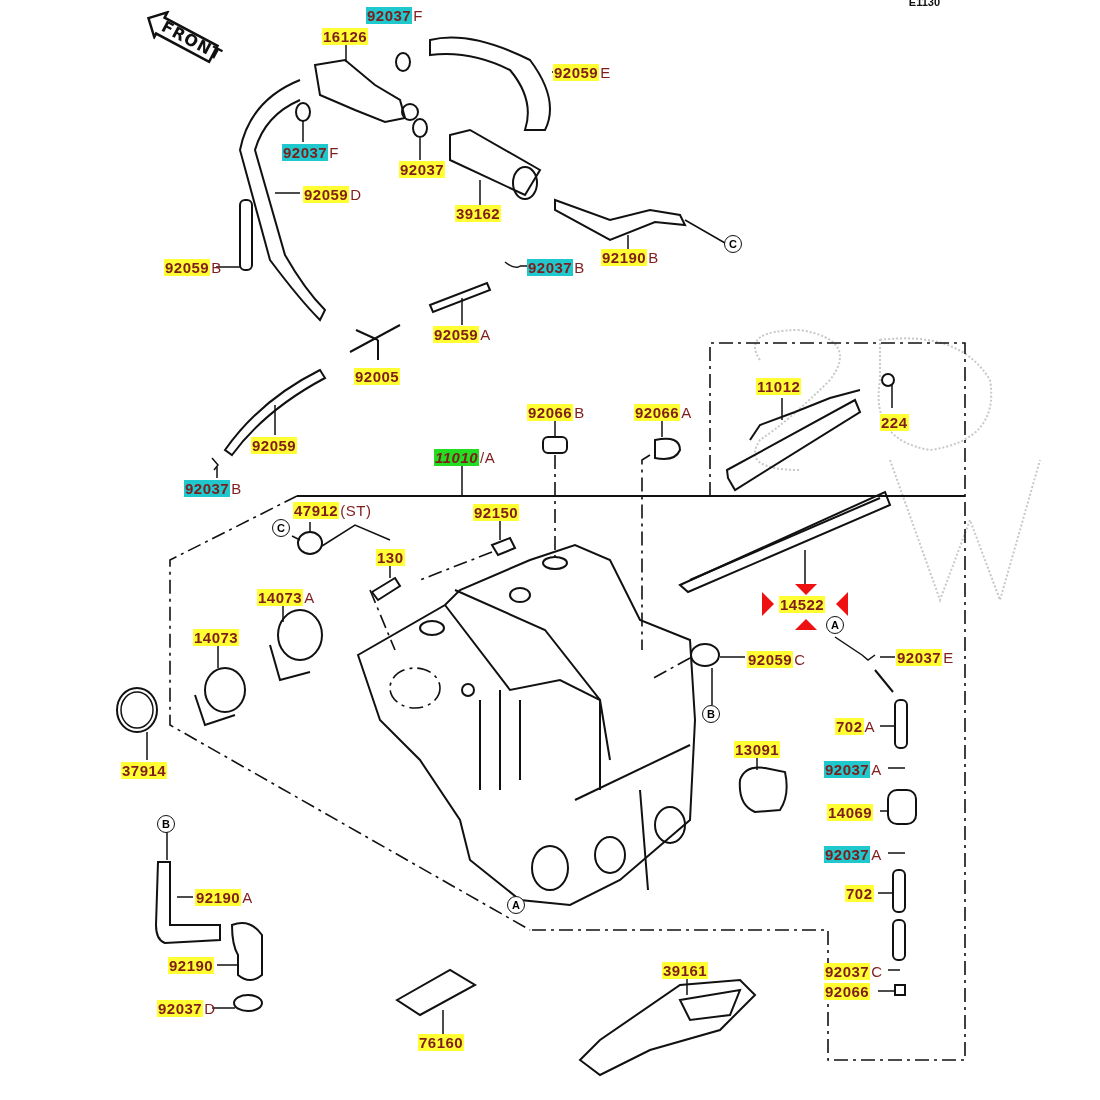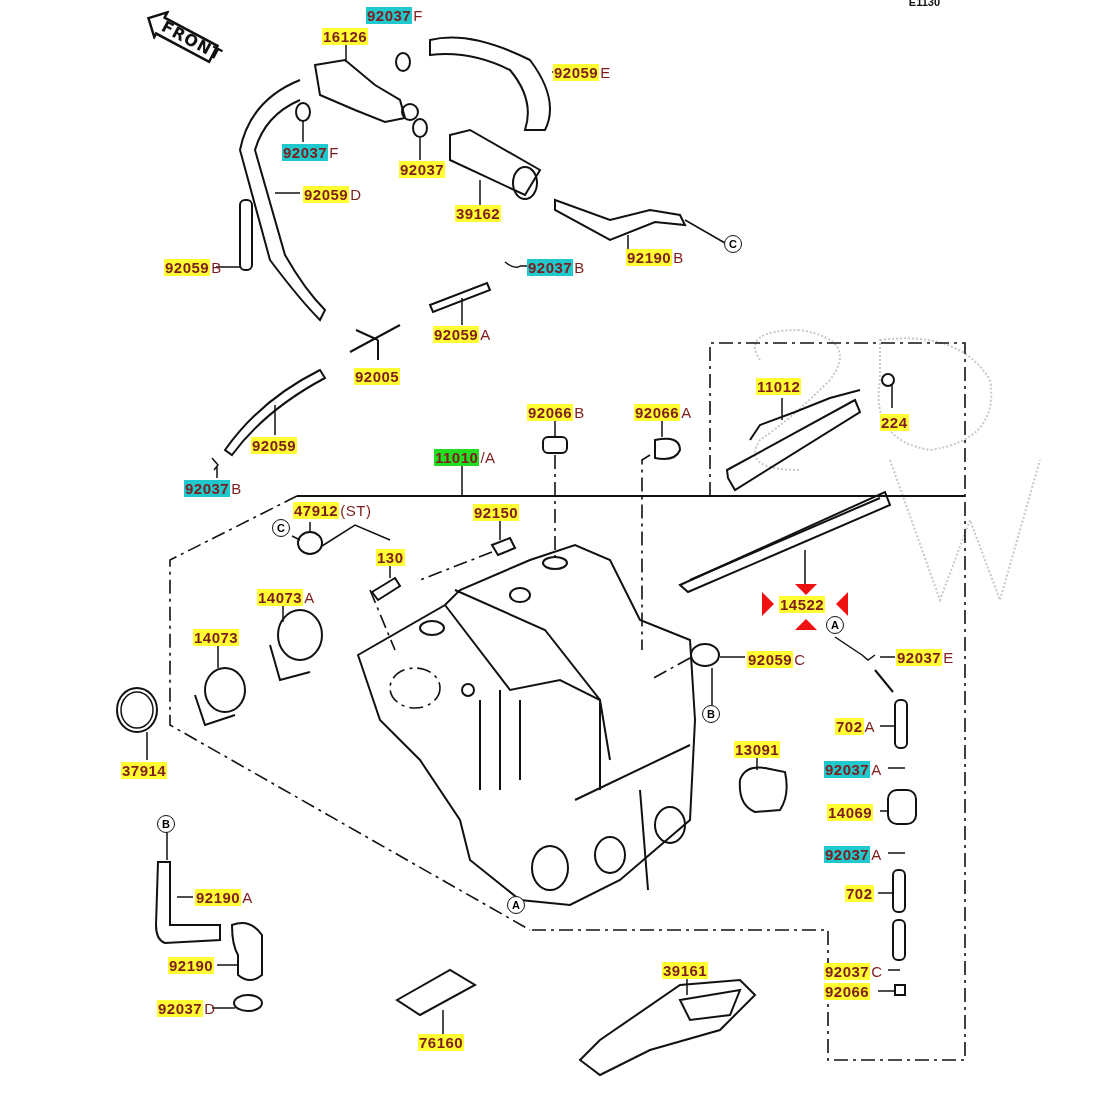--- a/index.html
+++ b/index.html
@@ -4,21 +4,21 @@
 <style>
   html, body { margin: 0; padding: 0; background: #ffffff; }
   body { width: 1100px; height: 1100px; position: relative; overflow: hidden;
          font-family: "Liberation Sans", "DejaVu Sans", sans-serif; }
   #diagram { position: absolute; left: 0; top: 0; width: 1100px; height: 1100px; }
   .lbl { position: absolute; font-size: 15px; font-weight: bold; color: #7f1d1d; line-height: 17px;
          white-space: nowrap; letter-spacing: 0.5px; }
   .lbl .num { padding: 0 1px; }
   .hl-yellow .num { background: #ffff33; }
   .hl-cyan .num { background: #1fc8cc; }
-  .hl-green .num { background: #22dd22; }
+  .hl-green .num { background: #22dd22; font-style: italic; }
   .lbl .suf { font-weight: normal; padding-left: 1px; }
   .corner { position: absolute; right: 160px; top: -4px; font-size: 11px; font-weight: bold; color: #111; }
   .circ { position: absolute; width: 16px; height: 16px; border: 1.6px solid #111; border-radius: 50%;
           font-size: 11px; font-weight: bold; text-align: center; line-height: 16px; background: #fff; }
   .front { position: absolute; left: 142px; top: 20px; width: 80px; height: 32px; transform: rotate(28deg); }
   .front .txt { position: absolute; left: 18px; top: 6px; font-size: 16px; font-weight: bold;
                 font-family: "DejaVu Sans", sans-serif; letter-spacing: 1px; color:#111; }
   svg path, svg line, svg polyline, svg polygon, svg rect, svg ellipse, svg circle { fill: none; stroke: #111; stroke-width: 2; }
   svg .thin { stroke-width: 1.5; }
   svg .dash { stroke-dasharray: 14 5 3 5; stroke-width: 1.6; }
@@ -239,21 +239,21 @@
   <span class="corner">E1130</span>
 
   
   <div class="lbl hl-cyan" style="left:366px;top:7px"><span class="num">92037</span><span class="suf">F</span></div>
   <div class="lbl hl-yellow" style="left:322px;top:28px"><span class="num">16126</span></div>
   <div class="lbl hl-yellow" style="left:553px;top:64px"><span class="num">92059</span><span class="suf">E</span></div>
   <div class="lbl hl-cyan" style="left:282px;top:144px"><span class="num">92037</span><span class="suf">F</span></div>
   <div class="lbl hl-yellow" style="left:399px;top:161px"><span class="num">92037</span></div>
   <div class="lbl hl-yellow" style="left:303px;top:186px"><span class="num">92059</span><span class="suf">D</span></div>
   <div class="lbl hl-yellow" style="left:455px;top:205px"><span class="num">39162</span></div>
-  <div class="lbl hl-yellow" style="left:626px;top:249px"><span class="num">92190</span><span class="suf">B</span></div>
+  <div class="lbl hl-yellow" style="left:601px;top:249px"><span class="num">92190</span><span class="suf">B</span></div>
   <div class="lbl hl-yellow" style="left:164px;top:259px"><span class="num">92059</span><span class="suf">B</span></div>
   <div class="lbl hl-cyan" style="left:527px;top:259px"><span class="num">92037</span><span class="suf">B</span></div>
   <div class="lbl hl-yellow" style="left:433px;top:326px"><span class="num">92059</span><span class="suf">A</span></div>
   <div class="lbl hl-yellow" style="left:354px;top:368px"><span class="num">92005</span></div>
   <div class="lbl hl-yellow" style="left:251px;top:437px"><span class="num">92059</span></div>
   <div class="lbl hl-cyan" style="left:184px;top:480px"><span class="num">92037</span><span class="suf">B</span></div>
   <div class="lbl hl-green" style="left:434px;top:449px"><span class="num">11010</span><span class="suf">/A</span></div>
   <div class="lbl hl-yellow" style="left:527px;top:404px"><span class="num">92066</span><span class="suf">B</span></div>
   <div class="lbl hl-yellow" style="left:634px;top:404px"><span class="num">92066</span><span class="suf">A</span></div>
   <div class="lbl hl-yellow" style="left:756px;top:378px"><span class="num">11012</span></div>

